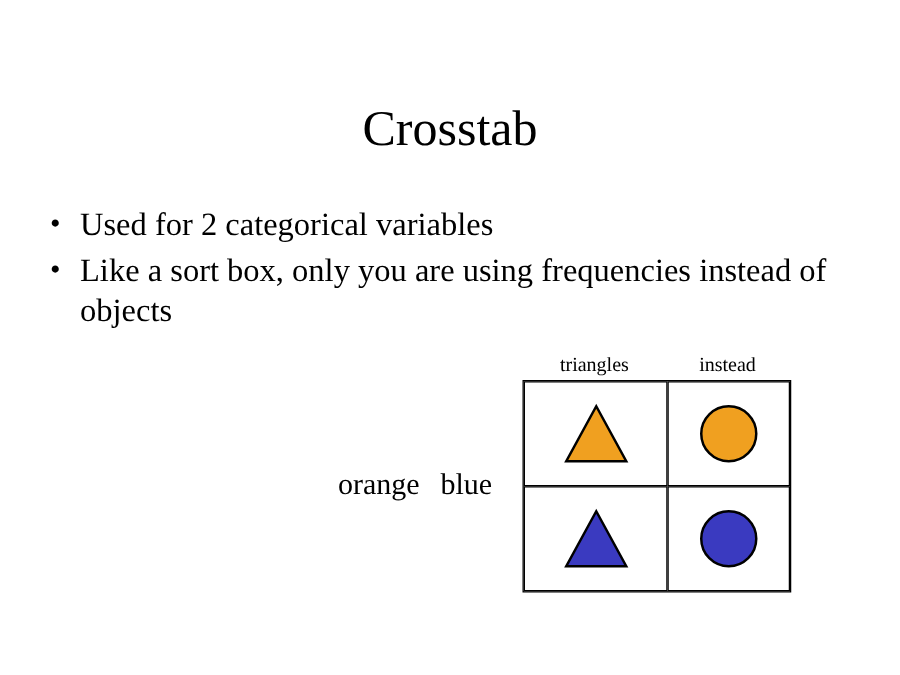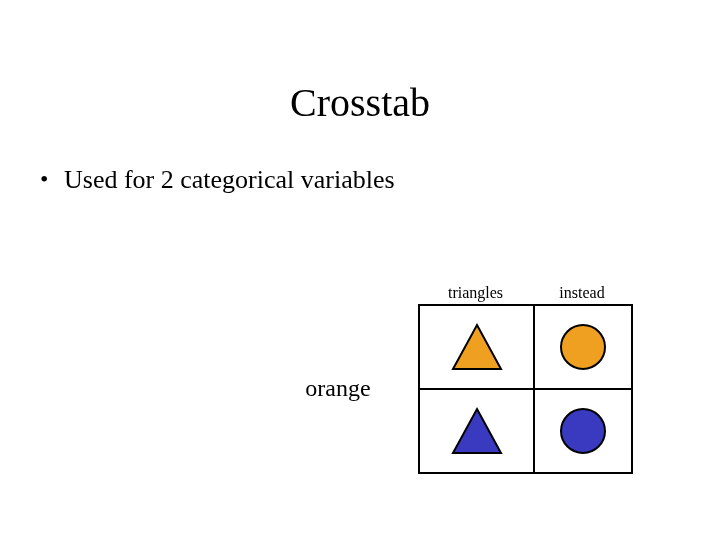--- a/index.html
+++ b/index.html
@@ -96,31 +96,33 @@
 </style>
 </head>
 <body>
 
 <div class="slide">
 
   <div class="title">Crosstab</div>
 
   <ul class="bullets">
     <li>Used for 2 categorical variables</li>
+    <li>Like a sort box, only you are using frequencies instead of objects</li>
   </ul>
 
   <div class="tab-area">
 
     <div class="col-headers">
       <div class="ch1">triangles</div>
       <div class="ch2">instead</div>
     </div>
 
     <div class="row-labels">
       <div>orange</div>
+      <div>blue</div>
     </div>
 
     <div class="grid">
       <div class="cell">
         <svg width="56" height="52">
           <polygon points="28,4 52,48 4,48" stroke="#000" stroke-width="2" fill="#f0a020"></polygon>
         </svg>
       </div>
       <div class="cell">
         <svg width="50" height="50">

